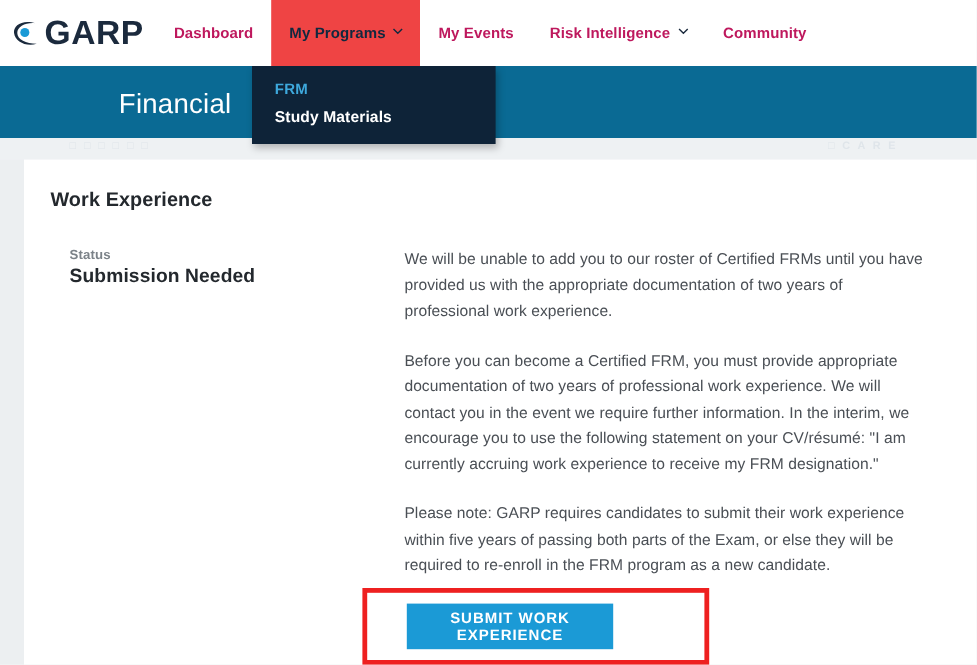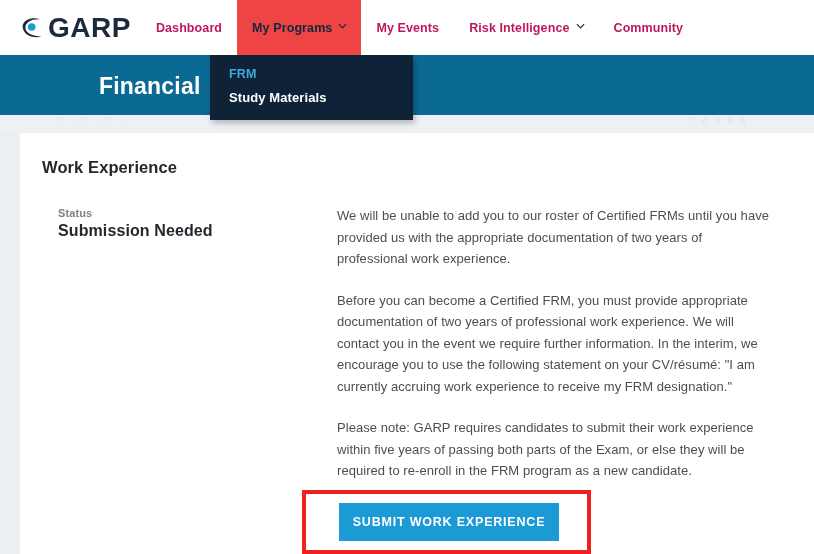--- a/index.html
+++ b/index.html
@@ -24,21 +24,21 @@
     height: 55px;
     background: #ffffff;
     display: flex;
     align-items: stretch;
     z-index: 30;
   }
 
   .logo-wrap {
     display: flex;
     align-items: center;
-    padding-left: 20px;
+    padding-left: 9px;
     padding-right: 10px;
   }
 
   .logo-mark {
     width: 27px;
     height: 27px;
     margin-right: 1px;
     flex: none;
   }
 
@@ -91,21 +91,21 @@
     width: 814px;
     height: 60px;
     background: #0a6a94;
     z-index: 10;
   }
   .banner-title {
     position: absolute;
     left: 99px;
     top: 18px;
     font-size: 23px;
-    font-weight: bold;
+    font-weight: normal;
     color: #ffffff;
     letter-spacing: 0.2px;
   }
 
   
   .ghost-strip {
     position: absolute;
     top: 115px; left: 0;
     width: 814px;
     height: 18px;
@@ -220,21 +220,21 @@
     width: 289px;
     height: 64px;
     border: 4px solid #ee2020;
     z-index: 12;
   }
 
   .submit-btn {
     position: absolute;
     left: 319px;
     top: 370px;
-    width: 220px;
+    width: 172px;
     height: 38px;
     background: #1b9ad6;
     border: none;
     color: #ffffff;
     font-family: "Liberation Sans", sans-serif;
     font-size: 12.5px;
     font-weight: bold;
     letter-spacing: 0.8px;
     cursor: pointer;
     z-index: 14;

